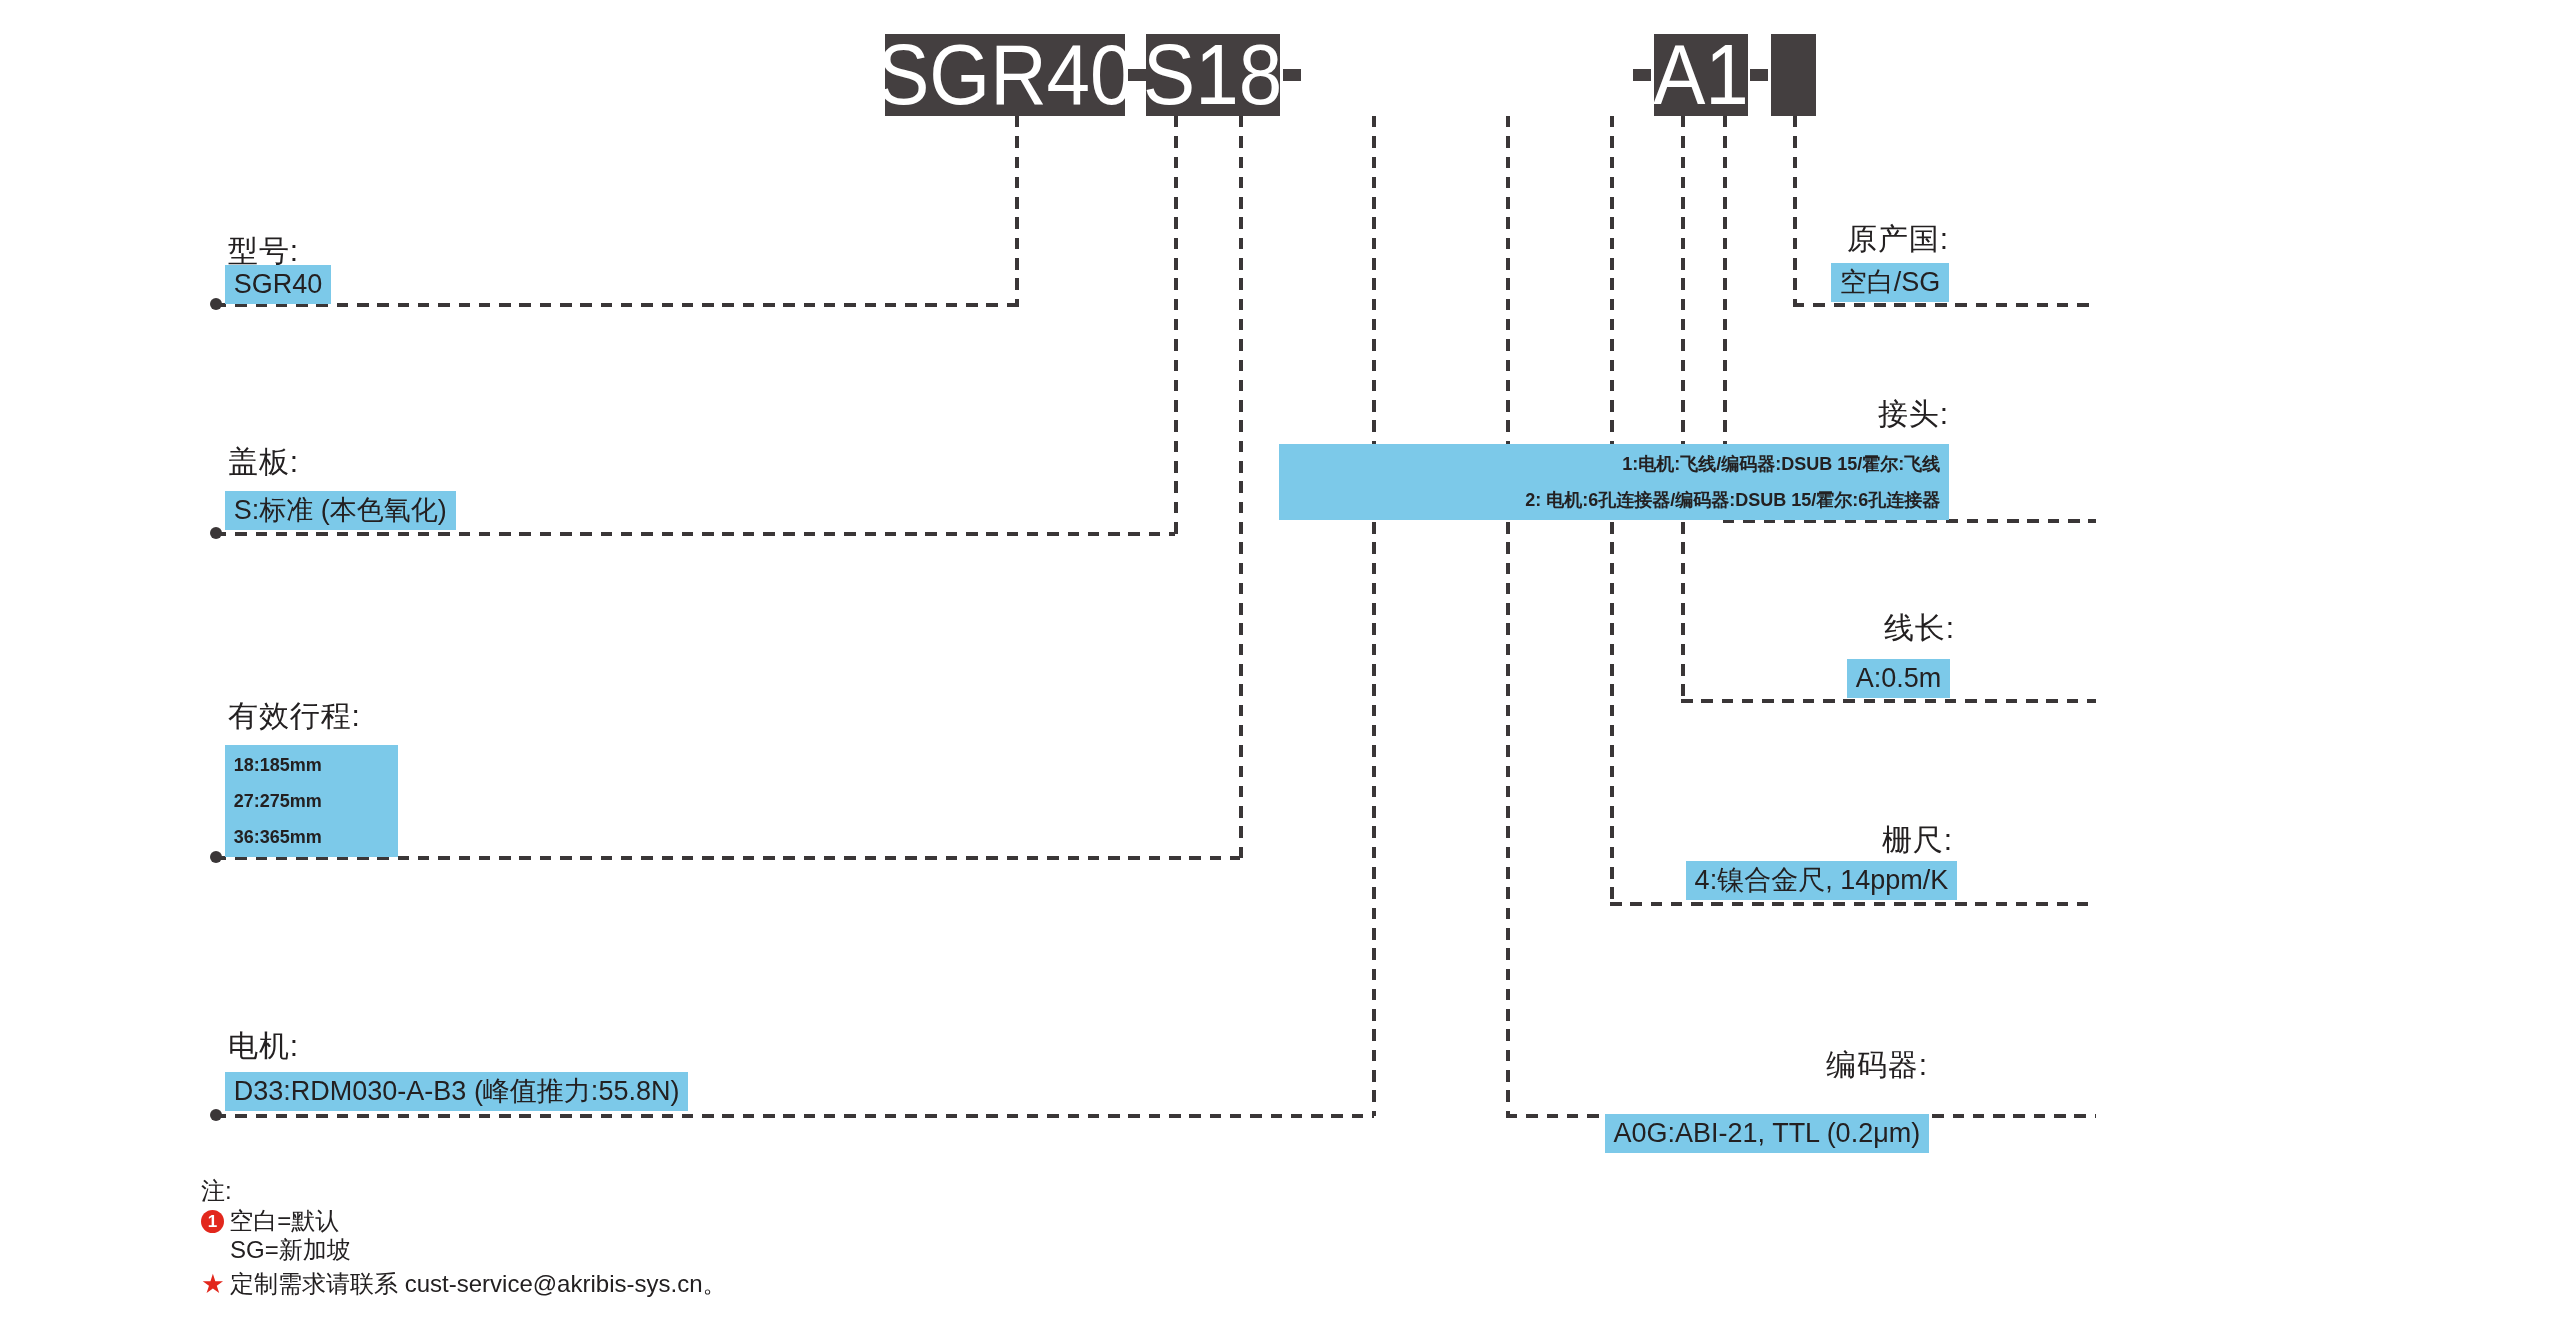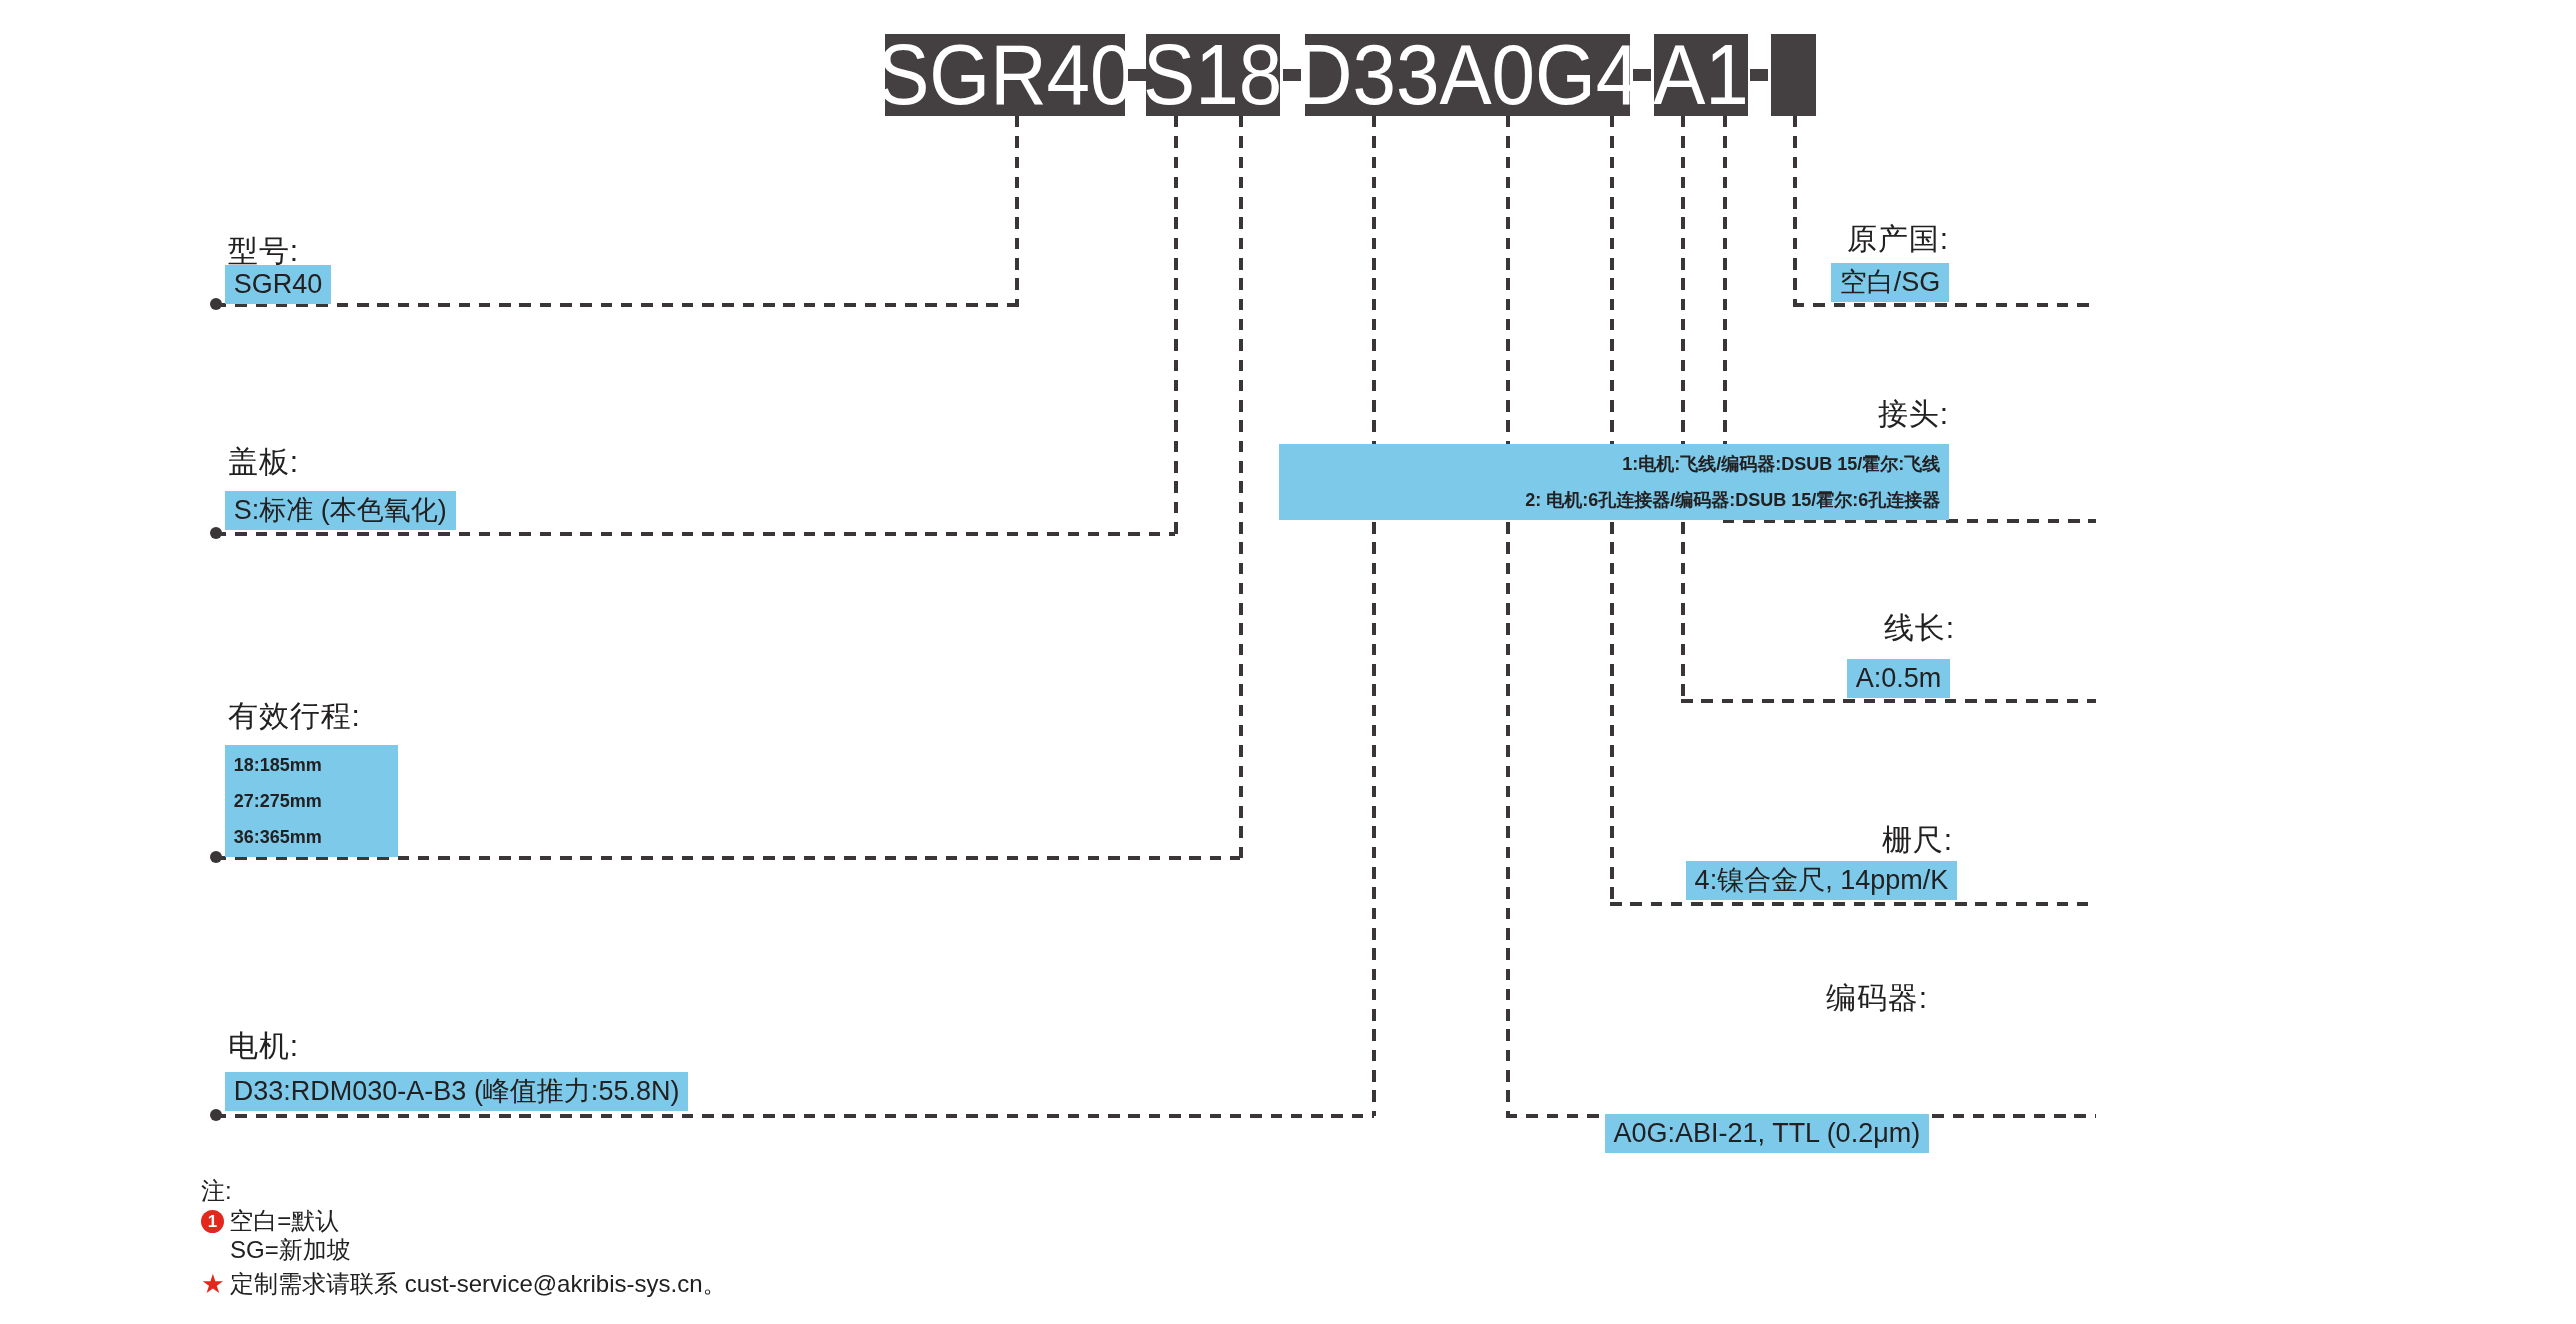--- a/index.html
+++ b/index.html
@@ -61,23 +61,20 @@
 <div class="page">
 
   <div class="tbox" style="left:885px;width:240px;">
     <span>SGR40</span>
   </div>
   <div class="tsep" style="left:1128px;width:17.7px;"></div>
   <div class="tbox" style="left:1146px;width:134px;">
     <span>S18</span>
   </div>
   <div class="tsep" style="left:1283px;width:17.7px;"></div>
-  <div class="tbox" style="left:1305px;width:325px;">
-    <span>D33A0G4</span>
-  </div>
   <div class="tsep" style="left:1633px;width:17.7px;"></div>
   <div class="tbox" style="left:1654px;width:94px;">
     <span>A1</span>
   </div>
   <div class="tsep" style="left:1750px;width:17.7px;"></div>
   <div class="tbox" style="left:1771px;width:45px;"></div>
 
   <div class="vline" style="left:1015px;top:116px;height:191px;"></div>
   <div class="vline" style="left:1174px;top:116px;height:419px;"></div>
   <div class="vline" style="left:1239px;top:116px;height:744px;"></div>
@@ -133,21 +130,21 @@
     <div>1:电机:飞线/编码器:DSUB 15/霍尔:飞线</div>
     <div>2: 电机:6孔连接器/编码器:DSUB 15/霍尔:6孔连接器</div>
   </div>
 
   <div class="heading" style="right:141px;top:608px;">线长:</div>
   <div class="hl" style="right:146px;top:659px;">A:0.5m</div>
 
   <div class="heading" style="right:143px;top:820px;">栅尺:</div>
   <div class="hl" style="right:139px;top:861px;">4:镍合金尺, 14ppm/K</div>
 
-  <div class="heading" style="right:168px;top:978px;margin-left:8px;">编码器:</div>
+  <div class="heading" style="right:168px;top:1045px;margin-left:8px;">编码器:</div>
   <div class="hl" style="right:167px;top:1074px;margin-top:40px;">A0G:ABI-21, TTL (0.2μm)</div>
 
   <div class="note" style="left:201px;top:1176px;">注:</div>
   <div class="note-row" style="left:201px;top:1205px;">
     <span class="badge-sm">1</span>
     <span>空白=默认</span>
   </div>
   <div class="note" style="left:230px;top:1235px;">SG=新加坡</div>
   <div class="note-row" style="left:201px;top:1268px;">
     <span class="star">★</span>

